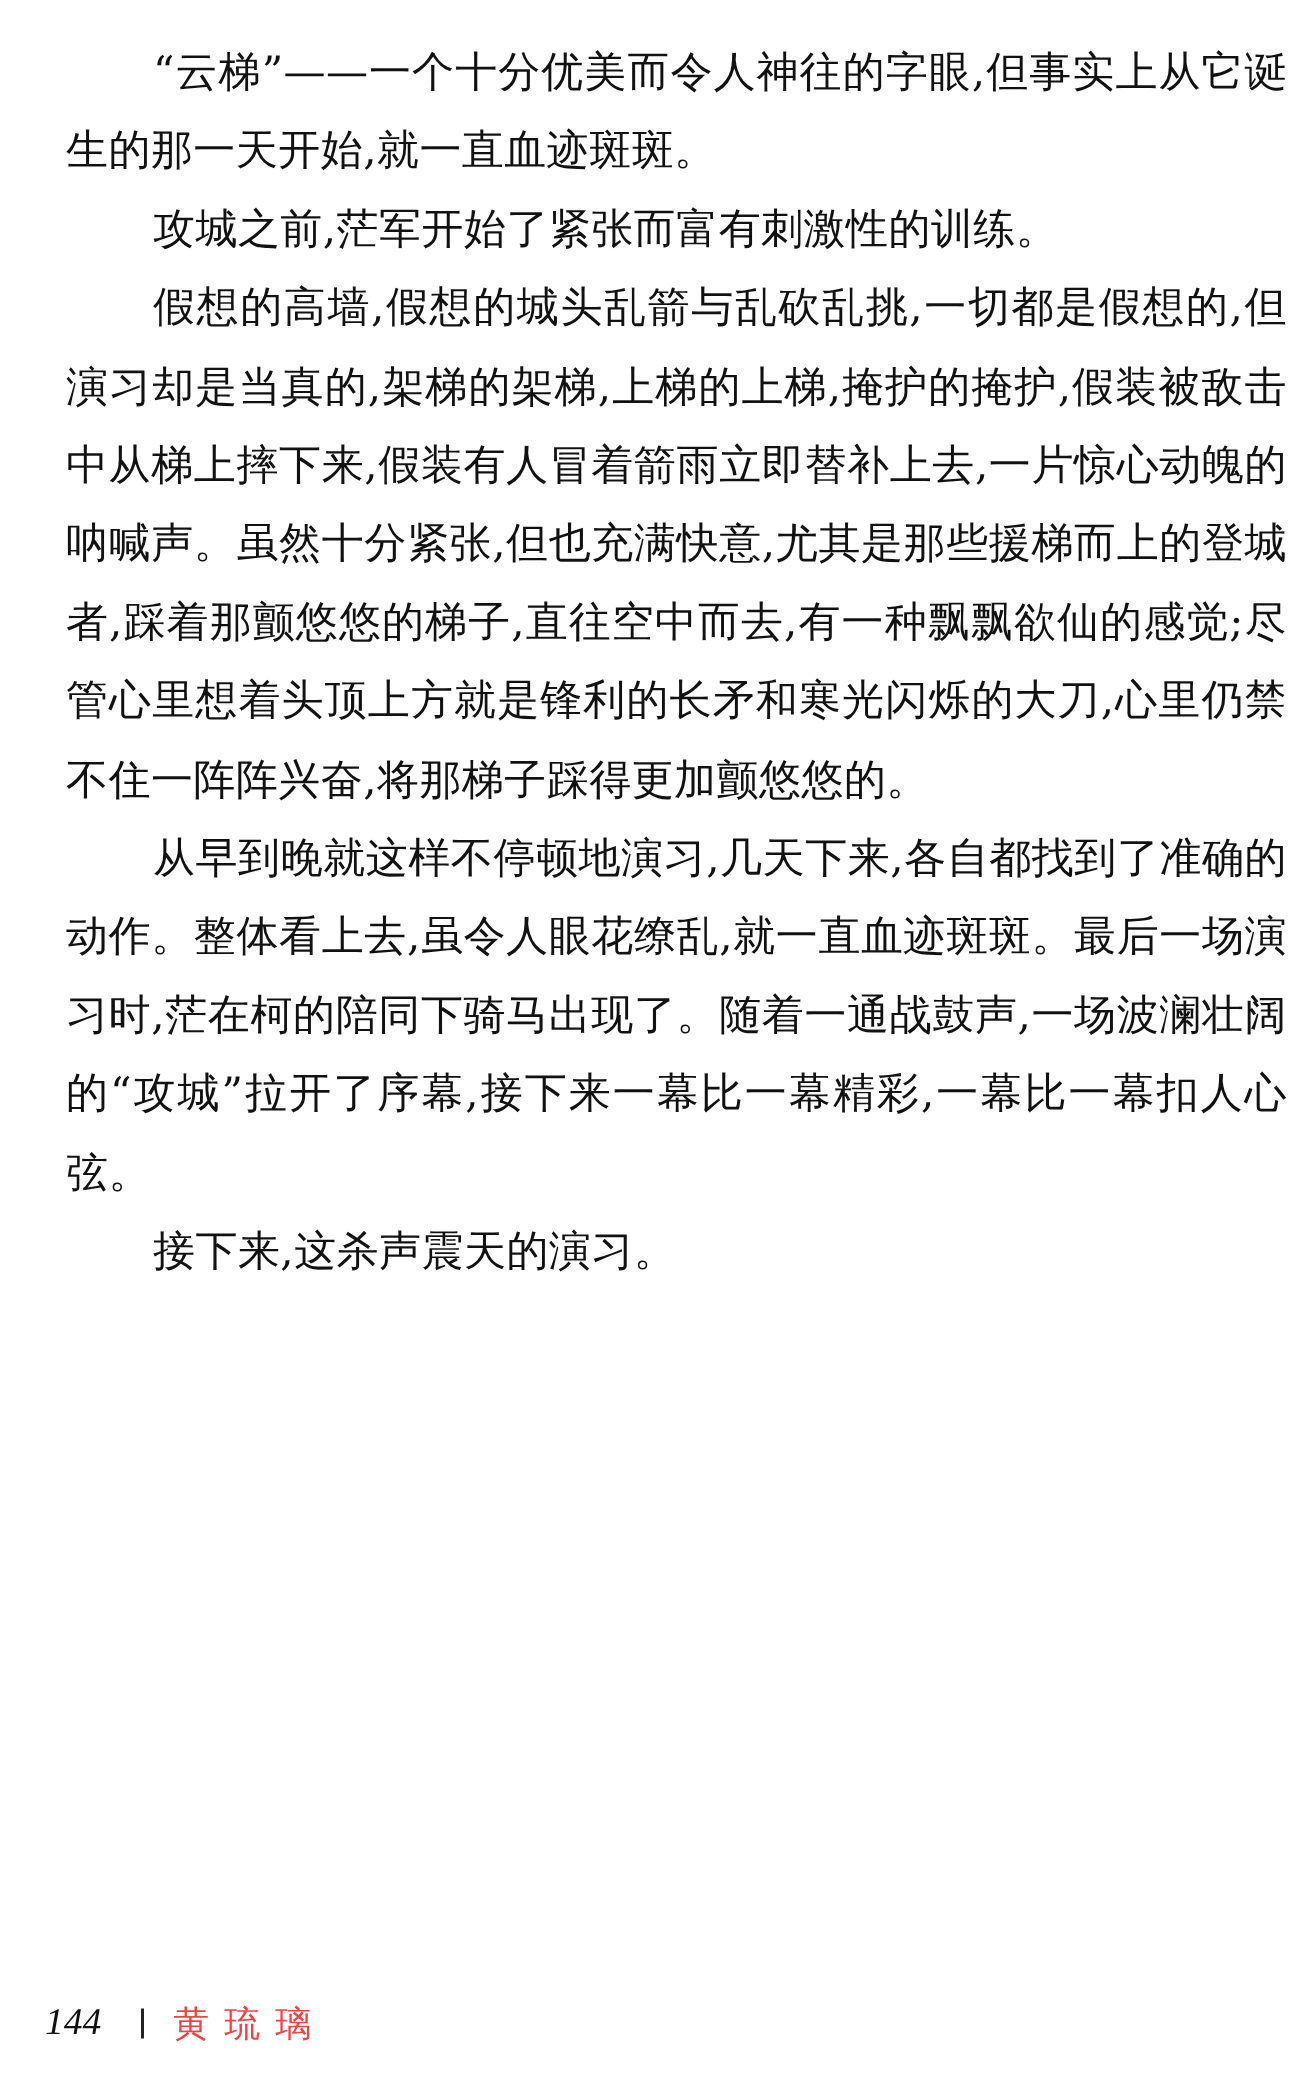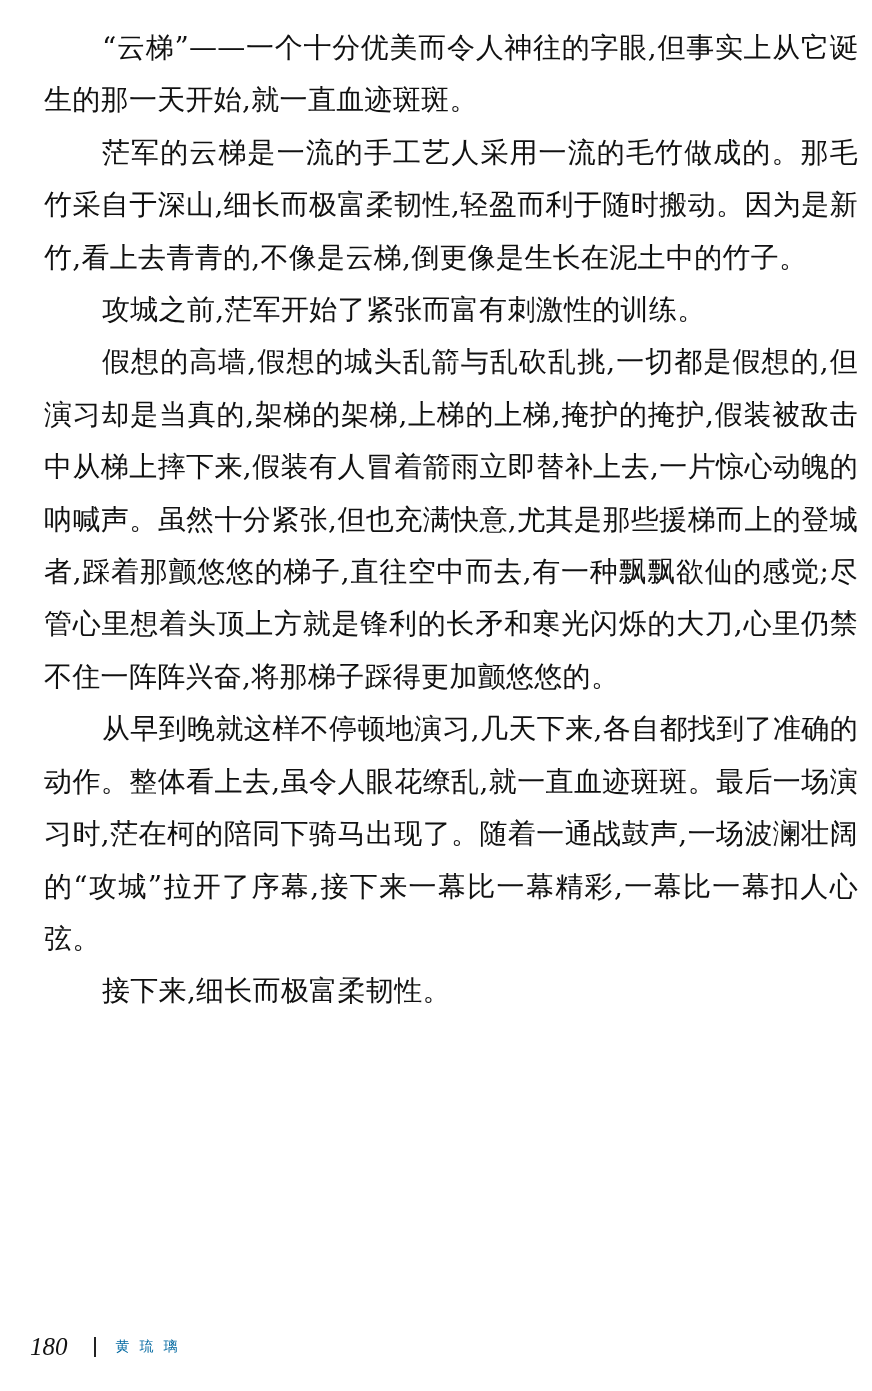--- a/index.html
+++ b/index.html
@@ -26,32 +26,31 @@
   }
   .page-number {
     font-family: "Liberation Serif", serif;
     font-style: italic; font-size: 25px; color: #111;
   }
   .footer-sep {
     display: inline-block; width: 2px; height: 20px; background: #222;
     margin: 0 20px 0 26px;
   }
   .footer-author {
-    font-family: Liberation Serif, serif; font-size: 14px; letter-spacing: 10px; color: #0369a1;
+    font-family: Liberation Serif, serif; font-size: 24px; letter-spacing: 10px; color: #ef4444;
   }
 </style>
 </head>
 <body>
 
 <div class="page-body">
   <p class="para">“云梯”——一个十分优美而令人神往的字眼,但事实上从它诞生的那一天开始,就一直血迹斑斑。</p>
-  <p class="para">茫军的云梯是一流的手工艺人采用一流的毛竹做成的。那毛竹采自于深山,细长而极富柔韧性,轻盈而利于随时搬动。因为是新竹,看上去青青的,不像是云梯,倒更像是生长在泥土中的竹子。</p>
   <p class="para">攻城之前,茫军开始了紧张而富有刺激性的训练。</p>
   <p class="para">假想的高墙,假想的城头乱箭与乱砍乱挑,一切都是假想的,但演习却是当真的,架梯的架梯,上梯的上梯,掩护的掩护,假装被敌击中从梯上摔下来,假装有人冒着箭雨立即替补上去,一片惊心动魄的呐喊声。虽然十分紧张,但也充满快意,尤其是那些援梯而上的登城者,踩着那颤悠悠的梯子,直往空中而去,有一种飘飘欲仙的感觉;尽管心里想着头顶上方就是锋利的长矛和寒光闪烁的大刀,心里仍禁不住一阵阵兴奋,将那梯子踩得更加颤悠悠的。</p>
   <p class="para">从早到晚就这样不停顿地演习,几天下来,各自都找到了准确的动作。整体看上去,虽令人眼花缭乱,就一直血迹斑斑。最后一场演习时,茫在柯的陪同下骑马出现了。随着一通战鼓声,一场波澜壮阔的“攻城”拉开了序幕,接下来一幕比一幕精彩,一幕比一幕扣人心弦。</p>
-  <p class="para">接下来,细长而极富柔韧性。</p>
+  <p class="para">接下来,这杀声震天的演习。</p>
 </div>
 
 <div class="footer">
-  <span class="page-number">180</span>
+  <span class="page-number">144</span>
   <span class="footer-sep"></span>
   <span class="footer-author">黄琉璃</span>
 </div>
 
 </body></html>

